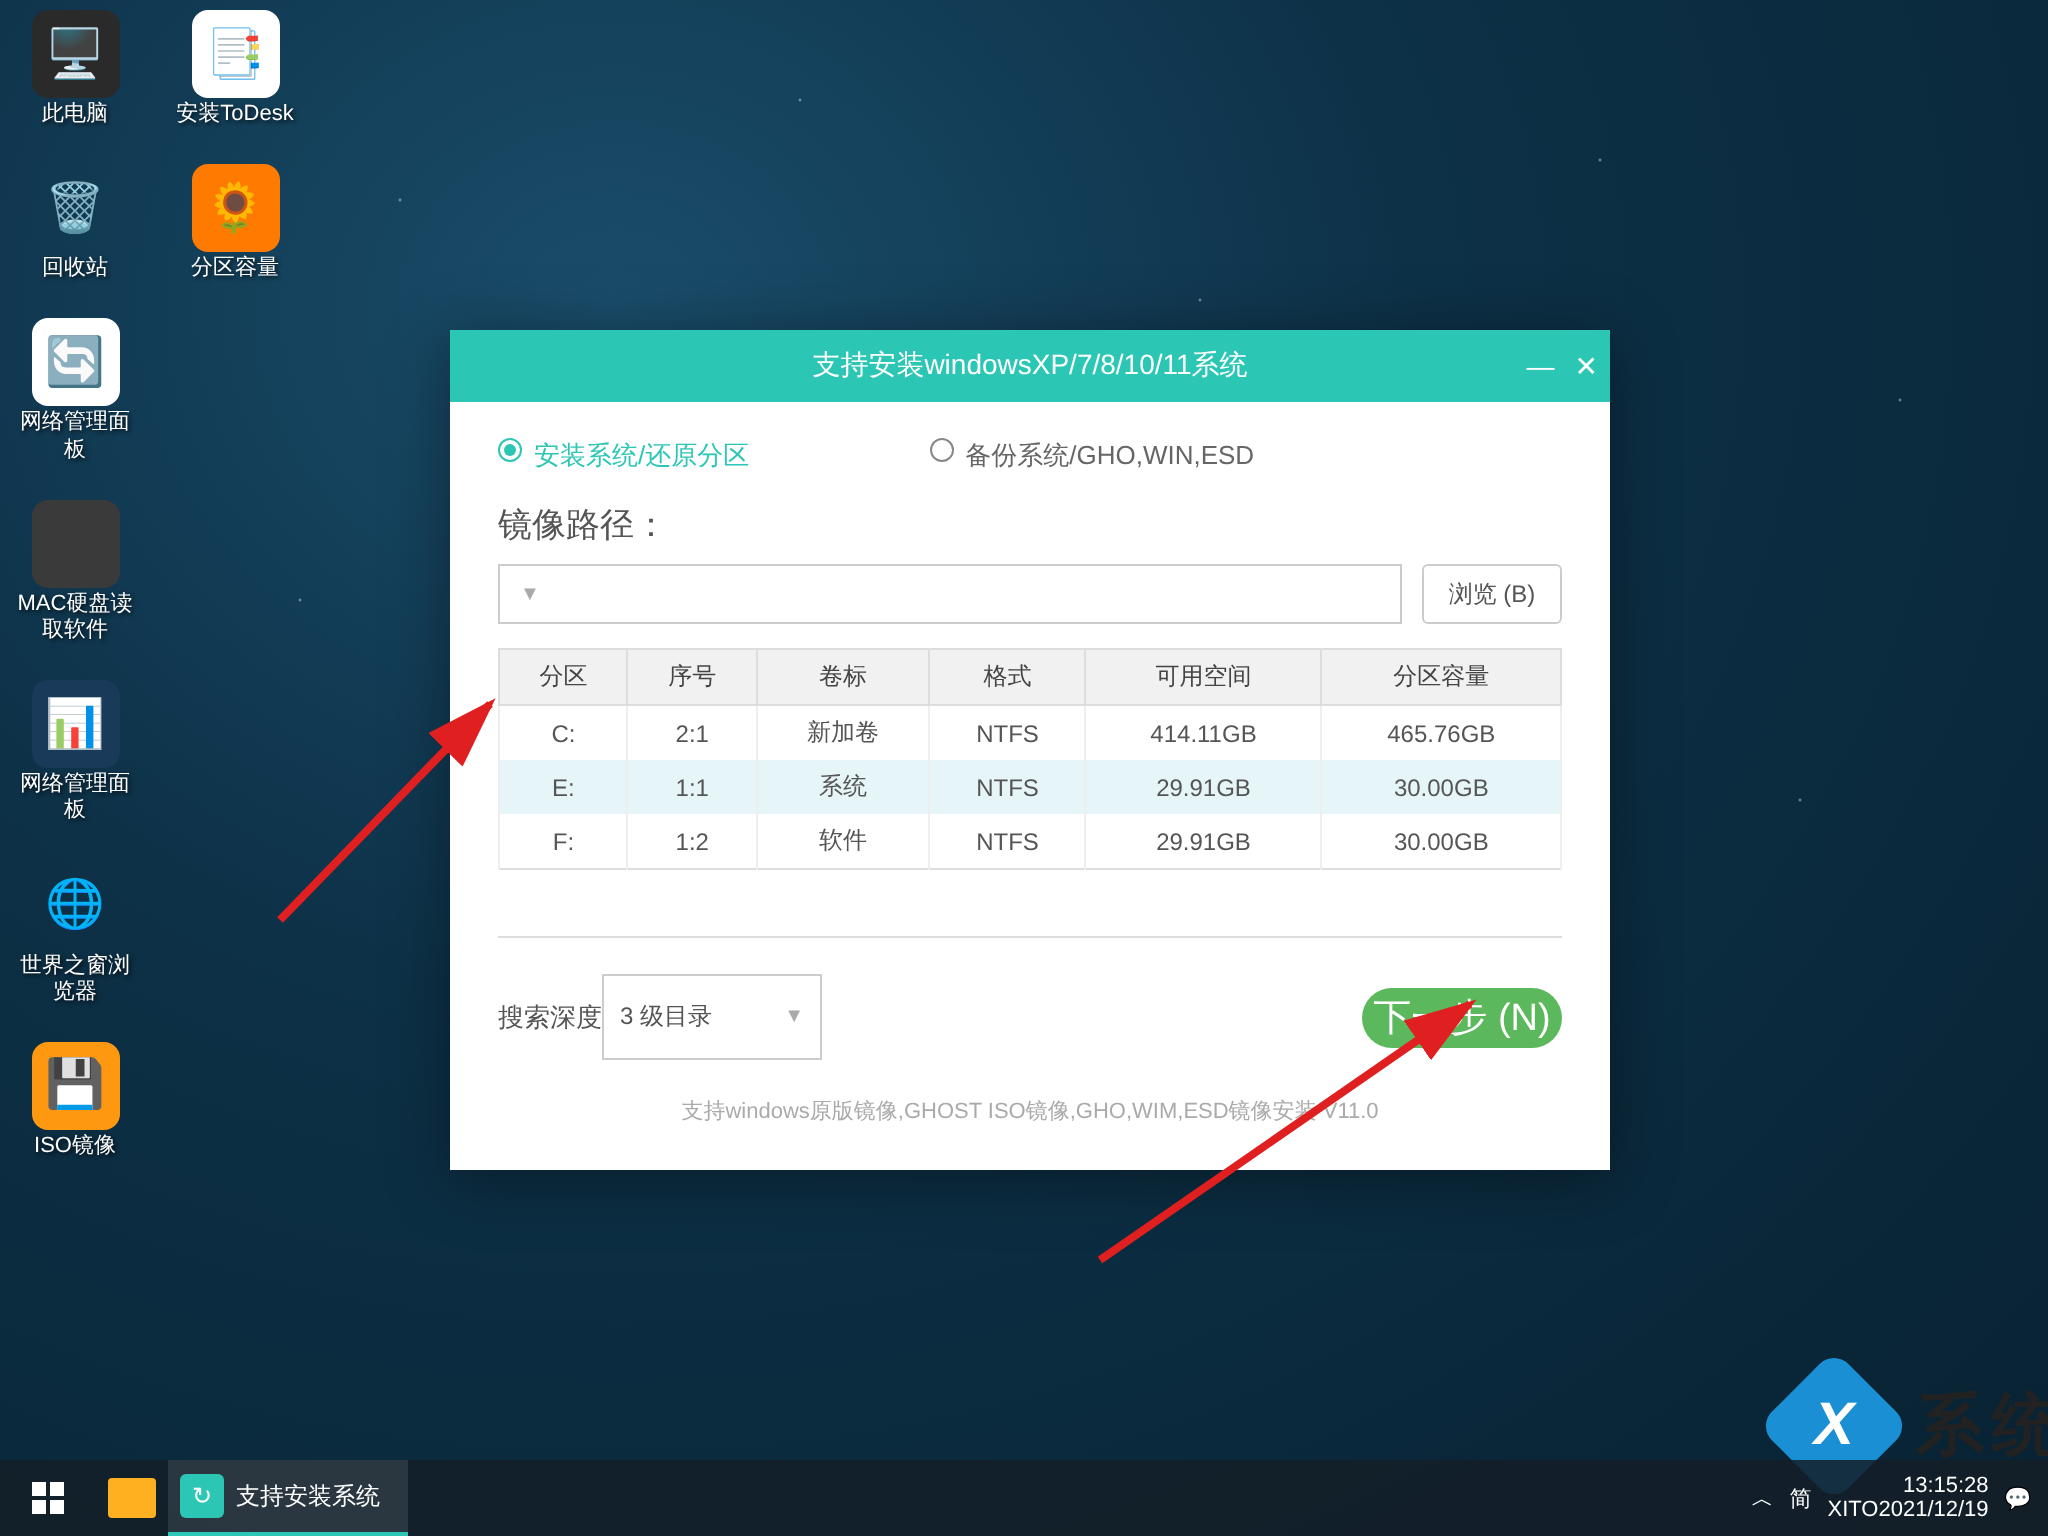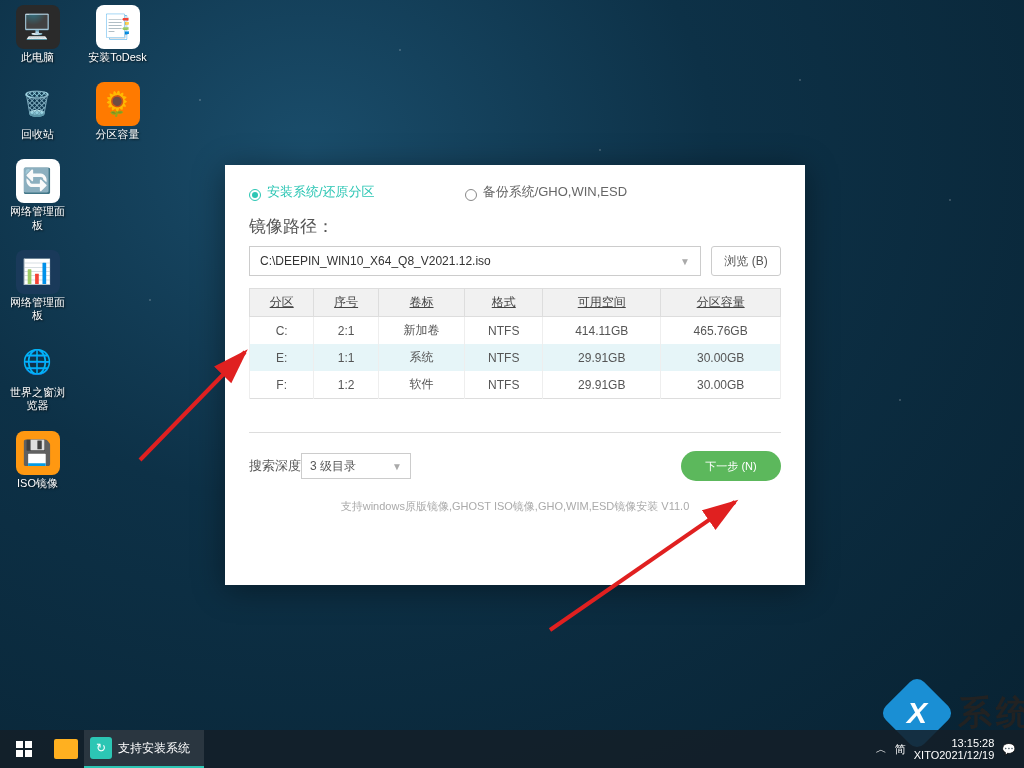--- a/index.html
+++ b/index.html
@@ -46,43 +46,43 @@
 .dialog-title {
   height: 36px; background: #2cc6b4; color: #fff; display: flex; align-items: center; justify-content: center;
   font-size: 14px; position: relative;
 }
 .dialog-controls { position: absolute; right: 6px; top: 0; height: 100%; display: flex; align-items: center; gap: 10px; }
 .dialog-controls span { color: #fff; cursor: pointer; font-size: 14px; }
 
 .dialog-body { padding: 18px 24px 12px; }
 
 .radio-row { display: flex; gap: 90px; margin-bottom: 14px; font-size: 13px; }
-.radio-opt { display: flex; align-items: flex-end; gap: 6px; cursor: pointer; }
+.radio-opt { display: flex; align-items: flex-start; gap: 6px; cursor: pointer; }
 .rdot { width: 12px; height: 12px; border-radius: 50%; border: 1px solid #888; display: inline-flex; align-items: center; justify-content: center; }
 .rdot.on { border-color: #2cc6b4; }
 .rdot.on::after { content: ""; width: 6px; height: 6px; border-radius: 50%; background: #2cc6b4; }
 .radio-opt.active { color: #2cc6b4; }
 .radio-opt:not(.active) { color: #666; }
 
 .label-row { font-size: 17px; color: #555; margin-bottom: 8px; }
 
 .path-row { display: flex; gap: 10px; margin-bottom: 12px; }
 .path-input { flex: 1; height: 30px; border: 1px solid #ccc; padding: 0 10px; font-size: 12px; font-family: monospace; color: #333; display: flex; align-items: center; justify-content: space-between; }
 .path-drop { color: #aaa; font-size: 10px; }
 .browse-btn { width: 70px; height: 30px; border: 1px solid #ccc; background: #fff; font-size: 12px; color: #555; cursor: pointer; border-radius: 3px; }
 
 .tbl { width: 100%; border: 1px solid #ddd; border-collapse: collapse; font-size: 12px; margin-bottom: 8px; }
-.tbl th { background: #f1f1f1; border: 1px solid #ddd; padding: 5px; font-weight: normal; color: #444; text-decoration: underline; }
+.tbl th { background: #f1f1f1; border: 1px solid #ddd; padding: 5px; font-weight: normal; color: #444; }
 .tbl td { border-left: 1px solid #eee; border-right: 1px solid #eee; padding: 5px; text-align: center; color: #555; }
 .tbl tr.sel td { background: #e6f5f8; }
 .tbl-wrap { height: 145px; border-bottom: 1px solid #ddd; overflow: hidden; }
 
 .search-row { display: flex; align-items: center; margin-top: 18px; font-size: 13px; color: #555; }
-.search-select { width: 110px; height: 26px; border: 1px solid #ccc; padding: 0 8px; font-size: 12px; display: flex; align-items: center; justify-content: space-between; cursor: pointer; }
-.next-btn { margin-left: auto; height: 30px; width: 100px; background: #5cb85c; color: #fff; border: none; border-radius: 15px; font-size: 11px; cursor: pointer; }
+.search-select { width: 110px; height: 43px; border: 1px solid #ccc; padding: 0 8px; font-size: 12px; display: flex; align-items: center; justify-content: space-between; cursor: pointer; }
+.next-btn { margin-left: auto; height: 30px; width: 100px; background: #5cb85c; color: #fff; border: none; border-radius: 15px; font-size: 19px; cursor: pointer; }
 
 .footer-text { text-align: center; font-size: 11px; color: #aaa; margin-top: 18px; }
 
 .arrow { position: absolute; pointer-events: none; z-index: 20; }
 
 .taskbar {
   position: absolute; bottom: 0; left: 0; right: 0; height: 38px;
   background: rgba(20, 30, 40, 0.85); display: flex; align-items: center; z-index: 5;
 }
 .start-btn { width: 48px; height: 100%; display: flex; align-items: center; justify-content: center; cursor: pointer; color: #fff; }
@@ -110,20 +110,24 @@
         </div>
         <div class="desktop-icon">
           <div class="icon-img ic-recycle" style="font-size:24px">🗑️</div>
           <div class="icon-label">回收站</div>
         </div>
         <div class="desktop-icon">
           <div class="icon-img ic-reinstall" style="font-size:24px">🔄</div>
           <div class="icon-label">网络管理面板</div>
         </div>
         <div class="desktop-icon">
+          <div class="icon-img ic-mac" style="font-size:24px"></div>
+          <div class="icon-label">MAC硬盘读取软件</div>
+        </div>
+        <div class="desktop-icon">
           <div class="icon-img ic-net" style="font-size:24px">📊</div>
           <div class="icon-label">网络管理面板</div>
         </div>
         <div class="desktop-icon">
           <div class="icon-img ic-browser" style="font-size:24px">🌐</div>
           <div class="icon-label">世界之窗浏览器</div>
         </div>
         <div class="desktop-icon">
           <div class="icon-img ic-dg" style="font-size:24px">💾</div>
           <div class="icon-label">ISO镜像</div>
@@ -135,37 +139,43 @@
           <div class="icon-label">安装ToDesk</div>
         </div>
         <div class="desktop-icon">
           <div class="icon-img ic-sunflower" style="font-size:24px">🌻</div>
           <div class="icon-label">分区容量</div>
         </div>
       </div>
   </div>
 
   <div class="dialog">
+    <div class="dialog-title">
+      <span>支持安装windowsXP/7/8/10/11系统</span>
+      <div class="dialog-controls">
+        <span>—</span>
+        <span>✕</span>
+      </div>
+    </div>
     <div class="dialog-body">
       <div class="radio-row">
         <div class="radio-opt active">
           <span class="rdot on"></span>
           <span>安装系统/还原分区</span>
         </div>
         <div class="radio-opt">
           <span class="rdot"></span>
           <span>备份系统/GHO,WIN,ESD</span>
         </div>
       </div>
 
       <div class="label-row">镜像路径：</div>
 
       <div class="path-row">
         <div class="path-input">
-          <span>C:\DEEPIN_WIN10_X64_Q8_V2021.12.iso</span>
           <span class="path-drop">▼</span>
         </div>
         <button class="browse-btn">浏览 (B)</button>
       </div>
 
       <div class="tbl-wrap">
         <table class="tbl">
           <thead>
               <tr id="thead-row">
                 <th>分区</th>

